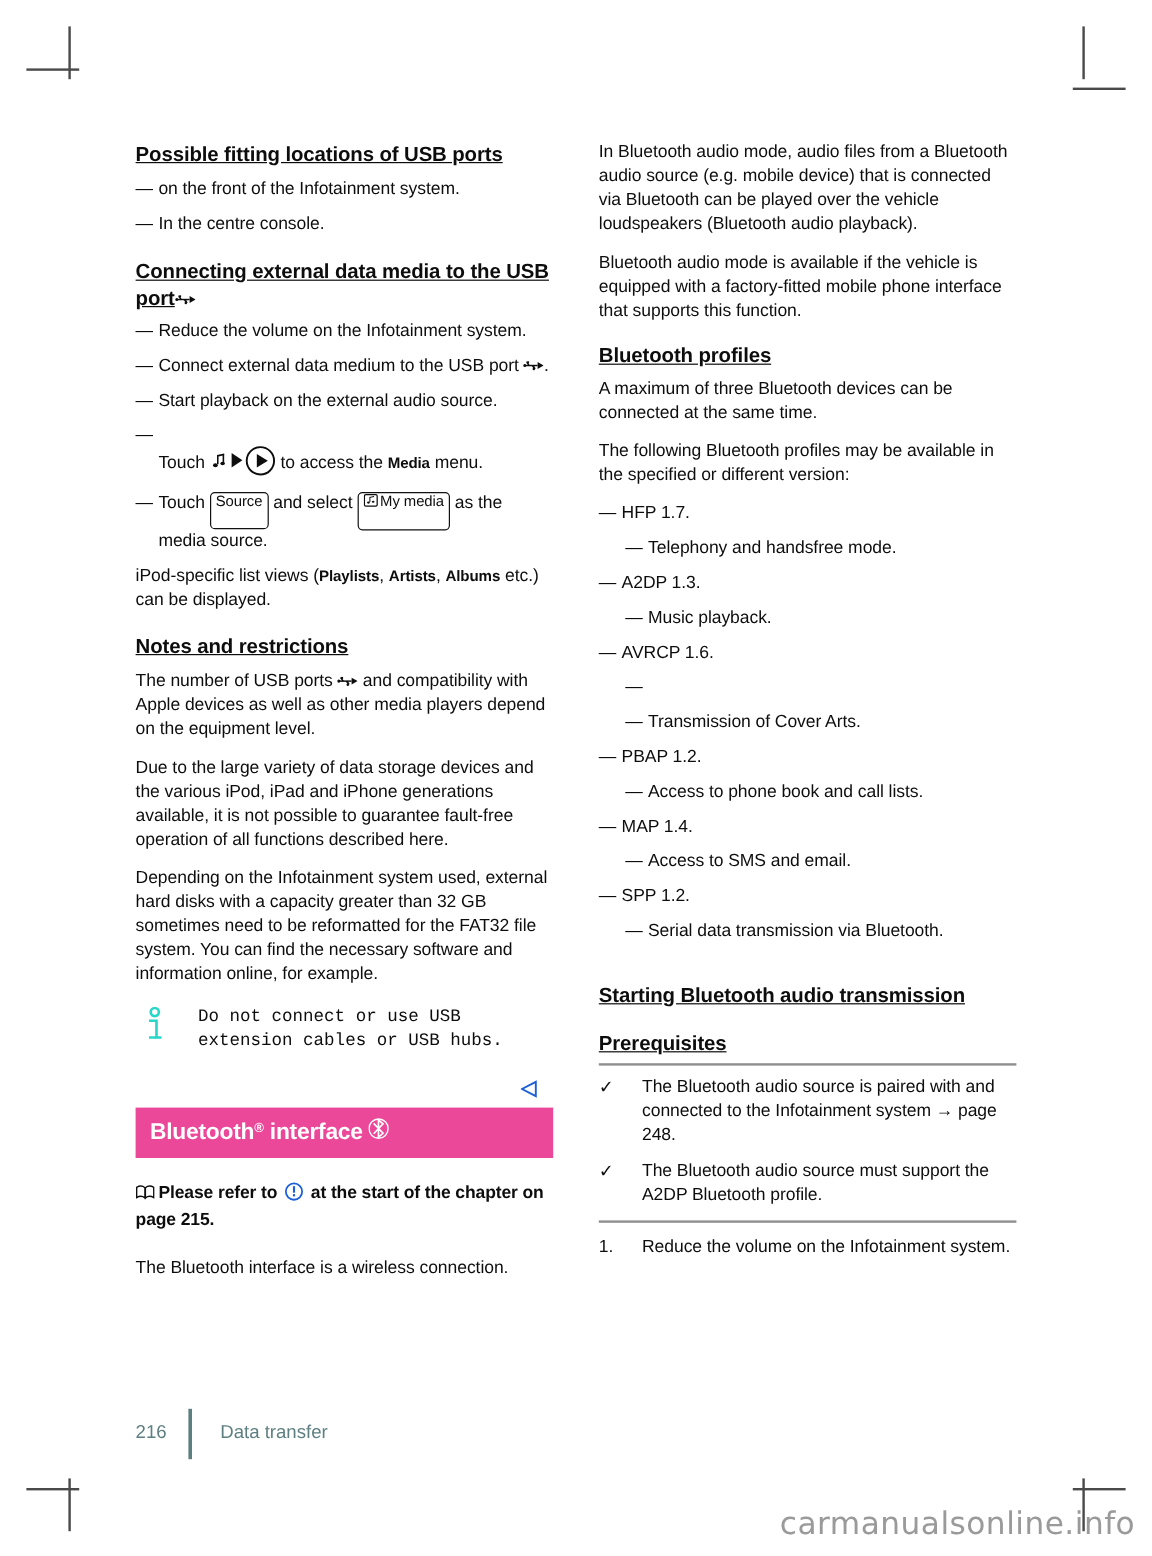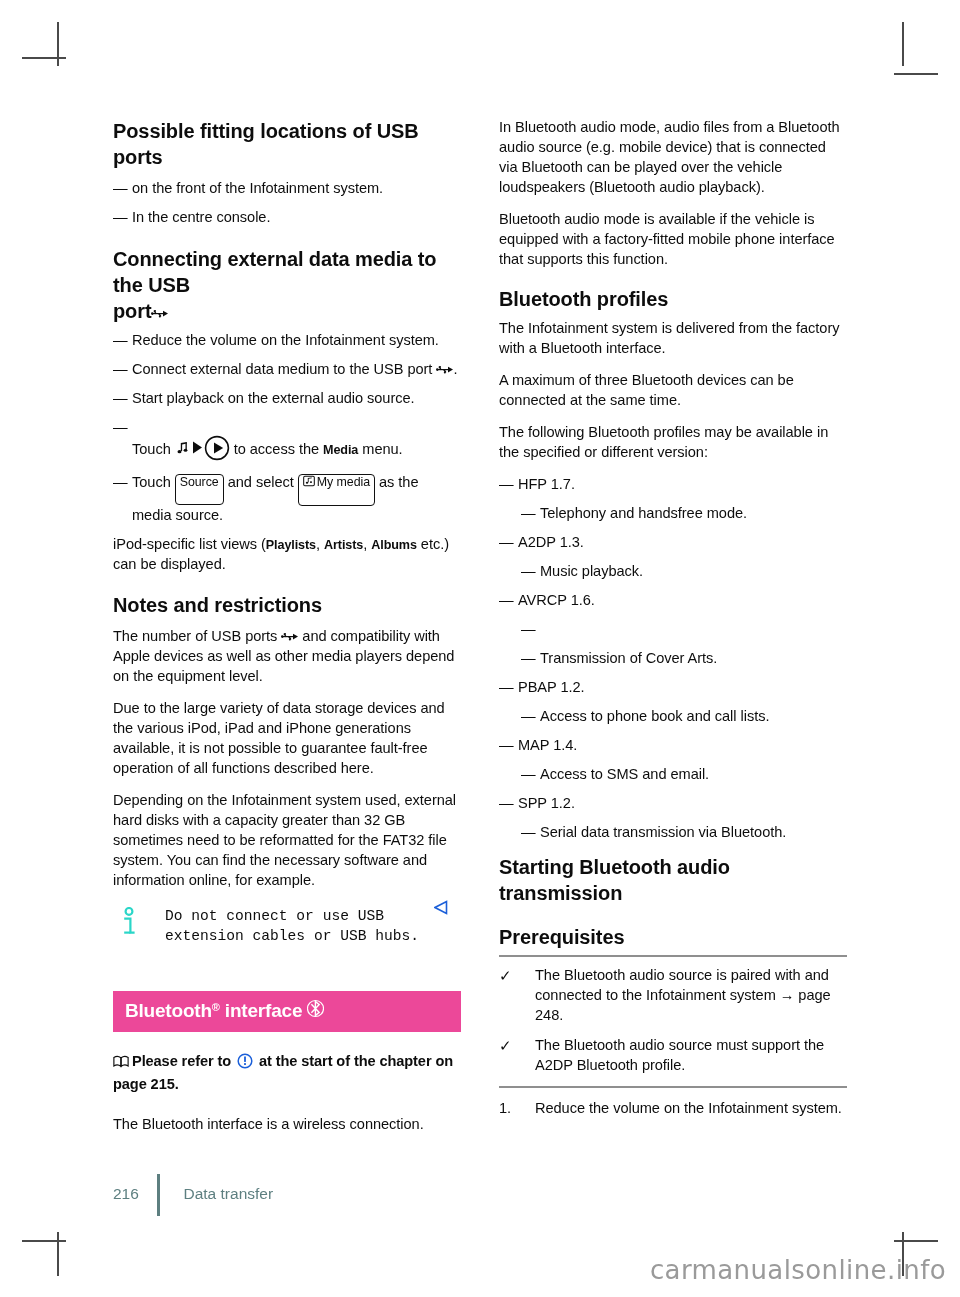--- a/index.html
+++ b/index.html
@@ -30,25 +30,26 @@
     left: 113px;
     top: 118px;
     width: 734px;
     display: flex;
     gap: 38px;
   }
   .col { width: 348px; }
 
   
   .h2 {
-    font-size: 20px;
+    font-size: 17px;
     font-weight: bold;
     line-height: 1.30;
     margin: 0 0 9px 0;
     letter-spacing: -0.1px;
+    text-decoration: underline;
   }
   .h2.tight { margin-bottom: 7px; }
   .para {
     font-size: 14.6px;
     line-height: 1.37;
     margin: 0 0 12px 0;
     letter-spacing: -0.05px;
   }
   .spacer-sm { height: 9px; }
 
@@ -369,21 +370,20 @@
 
     </div>
 
     <div class="col">
 
       <div class="para">In Bluetooth audio mode, audio files from a Bluetooth audio source (e.g. mobile device) that is connected via Bluetooth can be played over the vehicle loudspeakers (Bluetooth audio playback).</div>
       <div class="para">Bluetooth audio mode is available if the vehicle is equipped with a factory-fitted mobile phone interface that supports this function.</div>
 
       <div class="h2" style="margin-top:16px; margin-bottom:7px;">Bluetooth profiles</div>
 
-      <div class="para">The Infotainment system is delivered from the factory with a Bluetooth interface.</div>
       <div class="para">A maximum of three Bluetooth devices can be connected at the same time.</div>
       <div class="para">The following Bluetooth profiles may be available in the specified or different version:</div>
 
       <div class="dash-item">
         <span class="bullet">—</span>
         <span class="txt">HFP 1.7.</span>
       </div>
       <div class="dash-item sub">
         <span class="bullet">—</span>
         <span class="txt">Telephony and handsfree mode.</span>
@@ -430,21 +430,21 @@
 
       <div class="dash-item">
         <span class="bullet">—</span>
         <span class="txt">SPP 1.2.</span>
       </div>
       <div class="dash-item sub">
         <span class="bullet">—</span>
         <span class="txt">Serial data transmission via Bluetooth.</span>
       </div>
 
-      <div class="h2" style="margin-top:11px; margin-bottom:18px;">Starting Bluetooth audio transmission</div>
+      <div class="h2" style="margin-top:32px; margin-bottom:18px;">Starting Bluetooth audio transmission</div>
 
       <div class="h2" style="margin-bottom:2px;">Prerequisites</div>
       <hr class="rule">
 
       <div class="check-item">
         <span class="marker">✓</span>
         <span class="txt">The Bluetooth audio source is paired with and connected to the Infotainment system → page 248.</span>
       </div>
       <div class="check-item">
         <span class="marker">✓</span>

